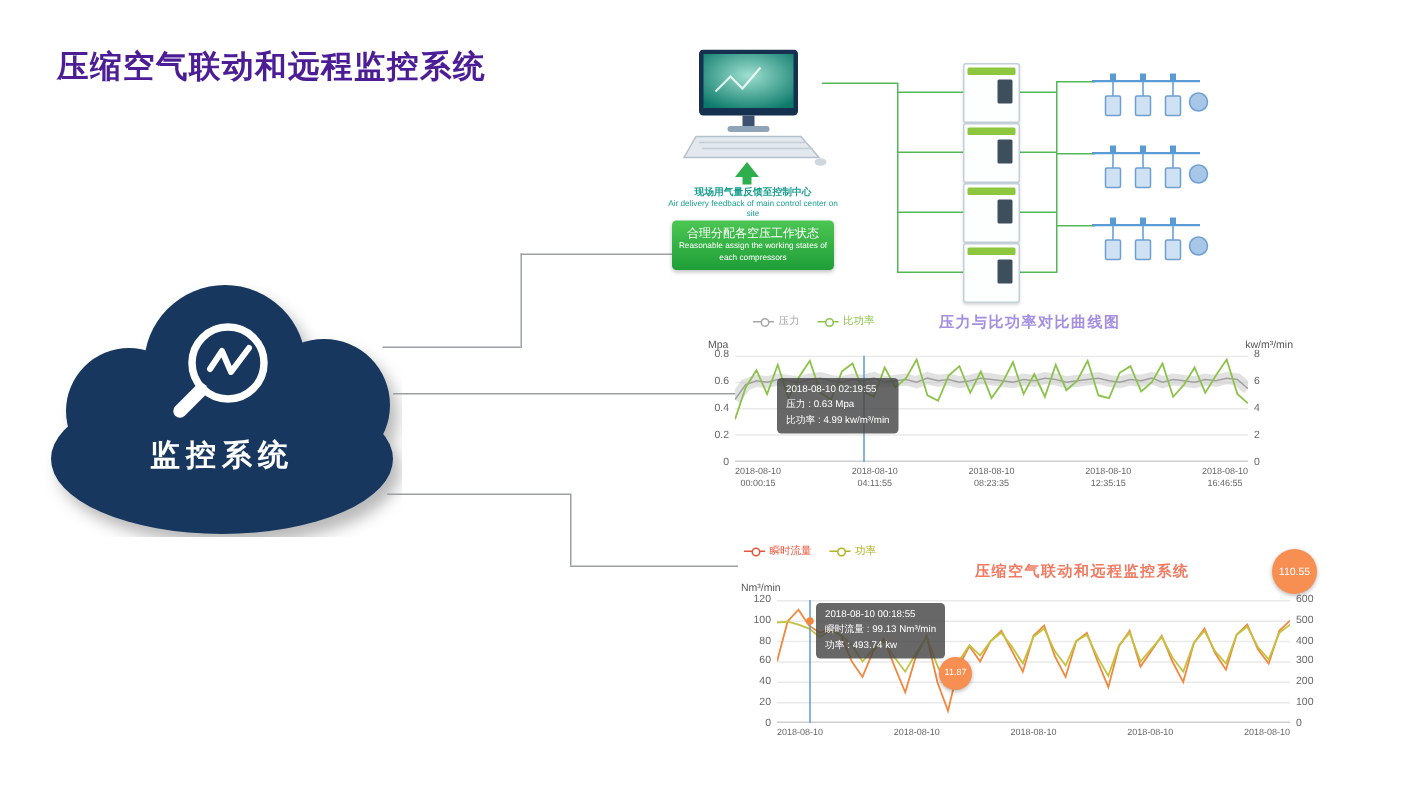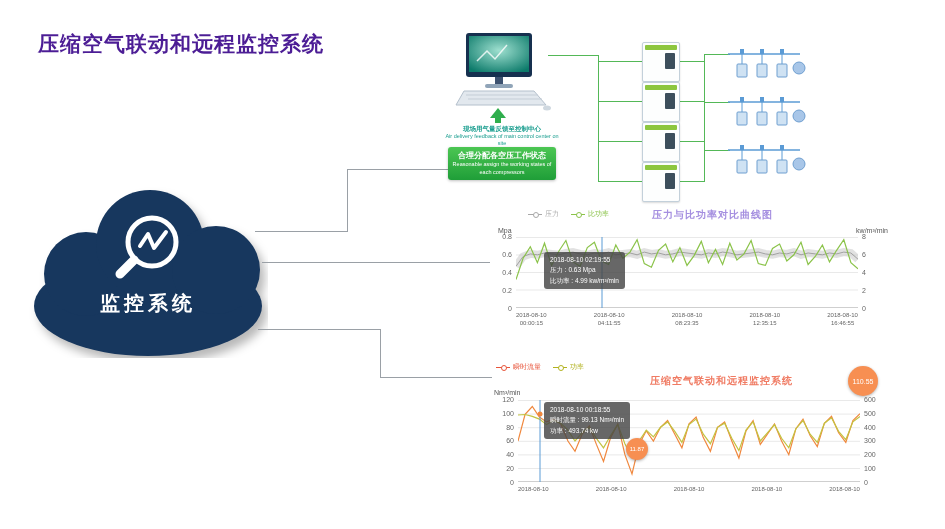--- a/index.html
+++ b/index.html
@@ -27,21 +27,21 @@
   .monitor-svg{position:absolute;left:452px;top:33px;width:100px;height:78px}
   .up-arrow{position:absolute;left:490px;top:108px;width:16px;height:16px}
   .up-arrow .tri{width:0;height:0;border-left:8px solid transparent;border-right:8px solid transparent;border-bottom:10px solid #2fae4d}
   .up-arrow .stem{width:6px;height:5px;background:#2fae4d;margin:0 auto}
   .feedback-caption{position:absolute;left:442px;top:125px;width:120px;text-align:center;color:#1a9e8f;line-height:1.25}
   .feedback-caption .cn{font-size:6.5px;font-weight:bold}
   .feedback-caption .en{font-size:5.5px}
   .assign-box{position:absolute;left:448px;top:147px;width:108px;padding:4px 3px;box-sizing:border-box;
     background:linear-gradient(180deg,#4cc653,#1f9e38);border-radius:3px;color:#fff;text-align:center;
     box-shadow:0 1px 3px rgba(0,0,0,.25);line-height:1.3}
-  .assign-box .cn{font-size:8px;font-weight:bold}
+  .assign-box .cn{font-size:8px;font-weight:normal}
   .assign-box .en{font-size:5.5px}
   .comp{position:absolute;left:642px;width:36px;height:38px;background:#fdfefe;border:1px solid #c3d0da;
     border-radius:2px;box-shadow:0 1px 2px rgba(0,0,0,.15)}
   .comp::before{content:"";position:absolute;left:2px;right:2px;top:2px;height:5px;background:#8dc63f;border-radius:1px}
   .comp::after{content:"";position:absolute;right:4px;top:10px;width:10px;height:16px;background:#3d4f5c;border-radius:1px}
   .cluster{position:absolute;left:728px;width:80px;height:36px}
   
   .chart{position:absolute}
   .legend{position:absolute;display:flex;gap:12px;font-size:7px;color:#999;align-items:center}
   .lg-item{display:flex;gap:3px;align-items:center}
@@ -55,21 +55,21 @@
   .yt.l{align-items:flex-end}
   .yt.r{align-items:flex-start}
   .xt{position:absolute;display:flex;justify-content:space-between;font-size:6px;color:#666;line-height:1.3}
   .xt > div{text-align:center}
   .plot{position:absolute;background:#fff}
   .tooltip{position:absolute;background:rgba(70,70,70,.82);color:#fff;font-size:6.5px;padding:3px 6px;
     border-radius:3px;line-height:1.6;z-index:5;white-space:nowrap}
   .badge{position:absolute;border-radius:50%;background:#f78f52;color:#fff;display:flex;align-items:center;
     justify-content:center;box-shadow:0 1px 3px rgba(0,0,0,.3);z-index:4}
   
-  .chart1{left:490px;top:206px;width:398px;height:122px}
+  .chart1{left:464px;top:206px;width:398px;height:122px}
   .chart1 .legend{left:38px;top:3px}
   .chart1 .chart-title{left:162px;top:2px;color:#a58fe0}
   .chart1 .unit.l{left:8px;top:21px}
   .chart1 .unit.r{right:0;top:21px}
   .chart1 .yt.l{left:0;top:27px;width:22px;height:79px}
   .chart1 .yt.r{left:372px;top:27px;height:79px}
   .chart1 .plot{left:26px;top:31px;width:342px;height:71px}
   .chart1 .xt{left:26px;top:106px;width:342px}
   .chart1 .tooltip{left:54px;top:46px}
   

